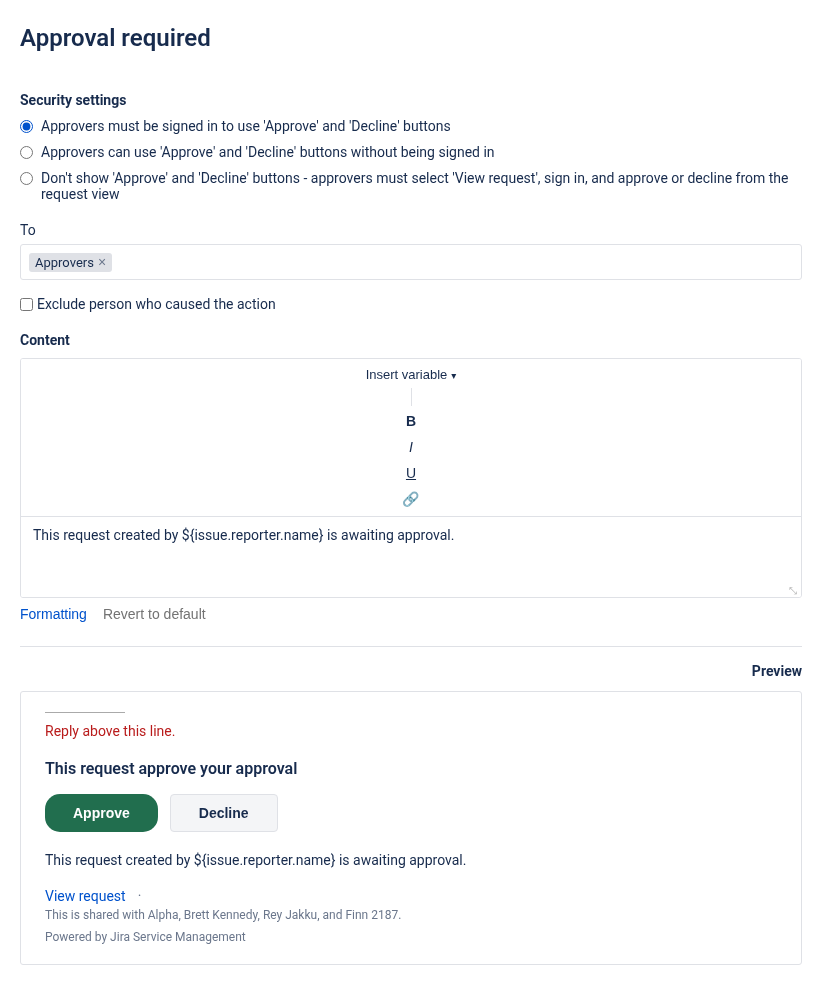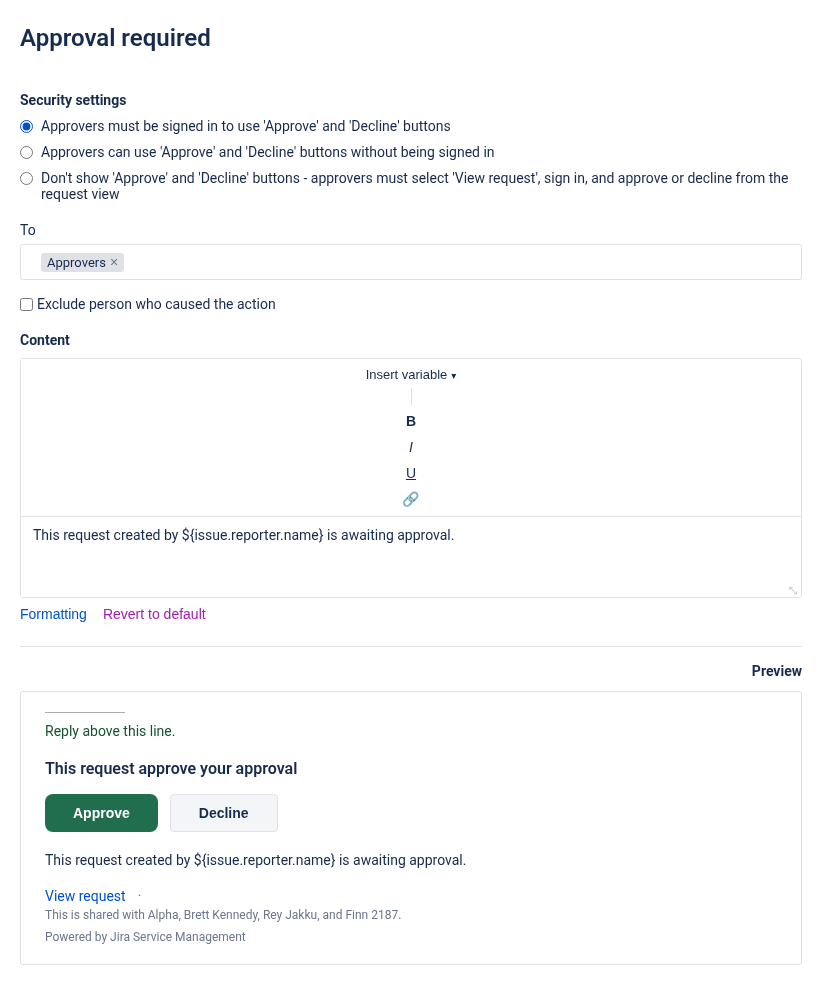--- a/index.html
+++ b/index.html
@@ -56,21 +56,21 @@
 
     .to-label {
       font-size: 14px;
       color: #172b4d;
       margin-bottom: 6px;
     }
 
     .tag-input {
       border: 1px solid #dfe1e6;
       border-radius: 3px;
-      padding: 4px 20px;
+      padding: 4px 8px;
       display: flex;
       align-items: center;
       gap: 6px;
       min-height: 36px;
       width: 100%;
     }
 
     .tag {
       background: #dfe1e6;
       border-radius: 3px;
@@ -192,21 +192,21 @@
       color: #0052cc;
       font-size: 14px;
       cursor: pointer;
       text-decoration: none;
       border: none;
       background: none;
       padding: 0;
     }
 
     .revert-link {
-      color: #a21caf;
+      color: #737373;
       font-size: 14px;
       cursor: pointer;
       text-decoration: none;
       border: none;
       background: none;
       padding: 0;
       text-align: center;
     }
 
     .preview-section {
@@ -230,42 +230,42 @@
     }
 
     .preview-reply-line {
       border-top: 1px solid #aaa;
       width: 80px;
       margin-bottom: 10px;
     }
 
     .preview-reply-text {
       font-size: 14px;
-      color: #14532d;
+      color: #b91c1c;
       margin-bottom: 20px;
     }
 
     .preview-approval-text {
       font-size: 16px;
       font-weight: 600;
       color: #172b4d;
       margin-bottom: 16px;
     }
 
     .preview-buttons {
       display: flex;
       gap: 12px;
       margin-bottom: 20px;
     }
 
     .btn-approve {
       background: #216e4e;
       color: #fff;
       border: none;
-      border-radius: 8px;
+      border-radius: 15px;
       padding: 10px 28px;
       font-size: 14px;
       font-weight: 600;
       cursor: pointer;
     }
 
     .btn-decline {
       background: #f4f5f7;
       color: #172b4d;
       border: 1px solid #dfe1e6;

